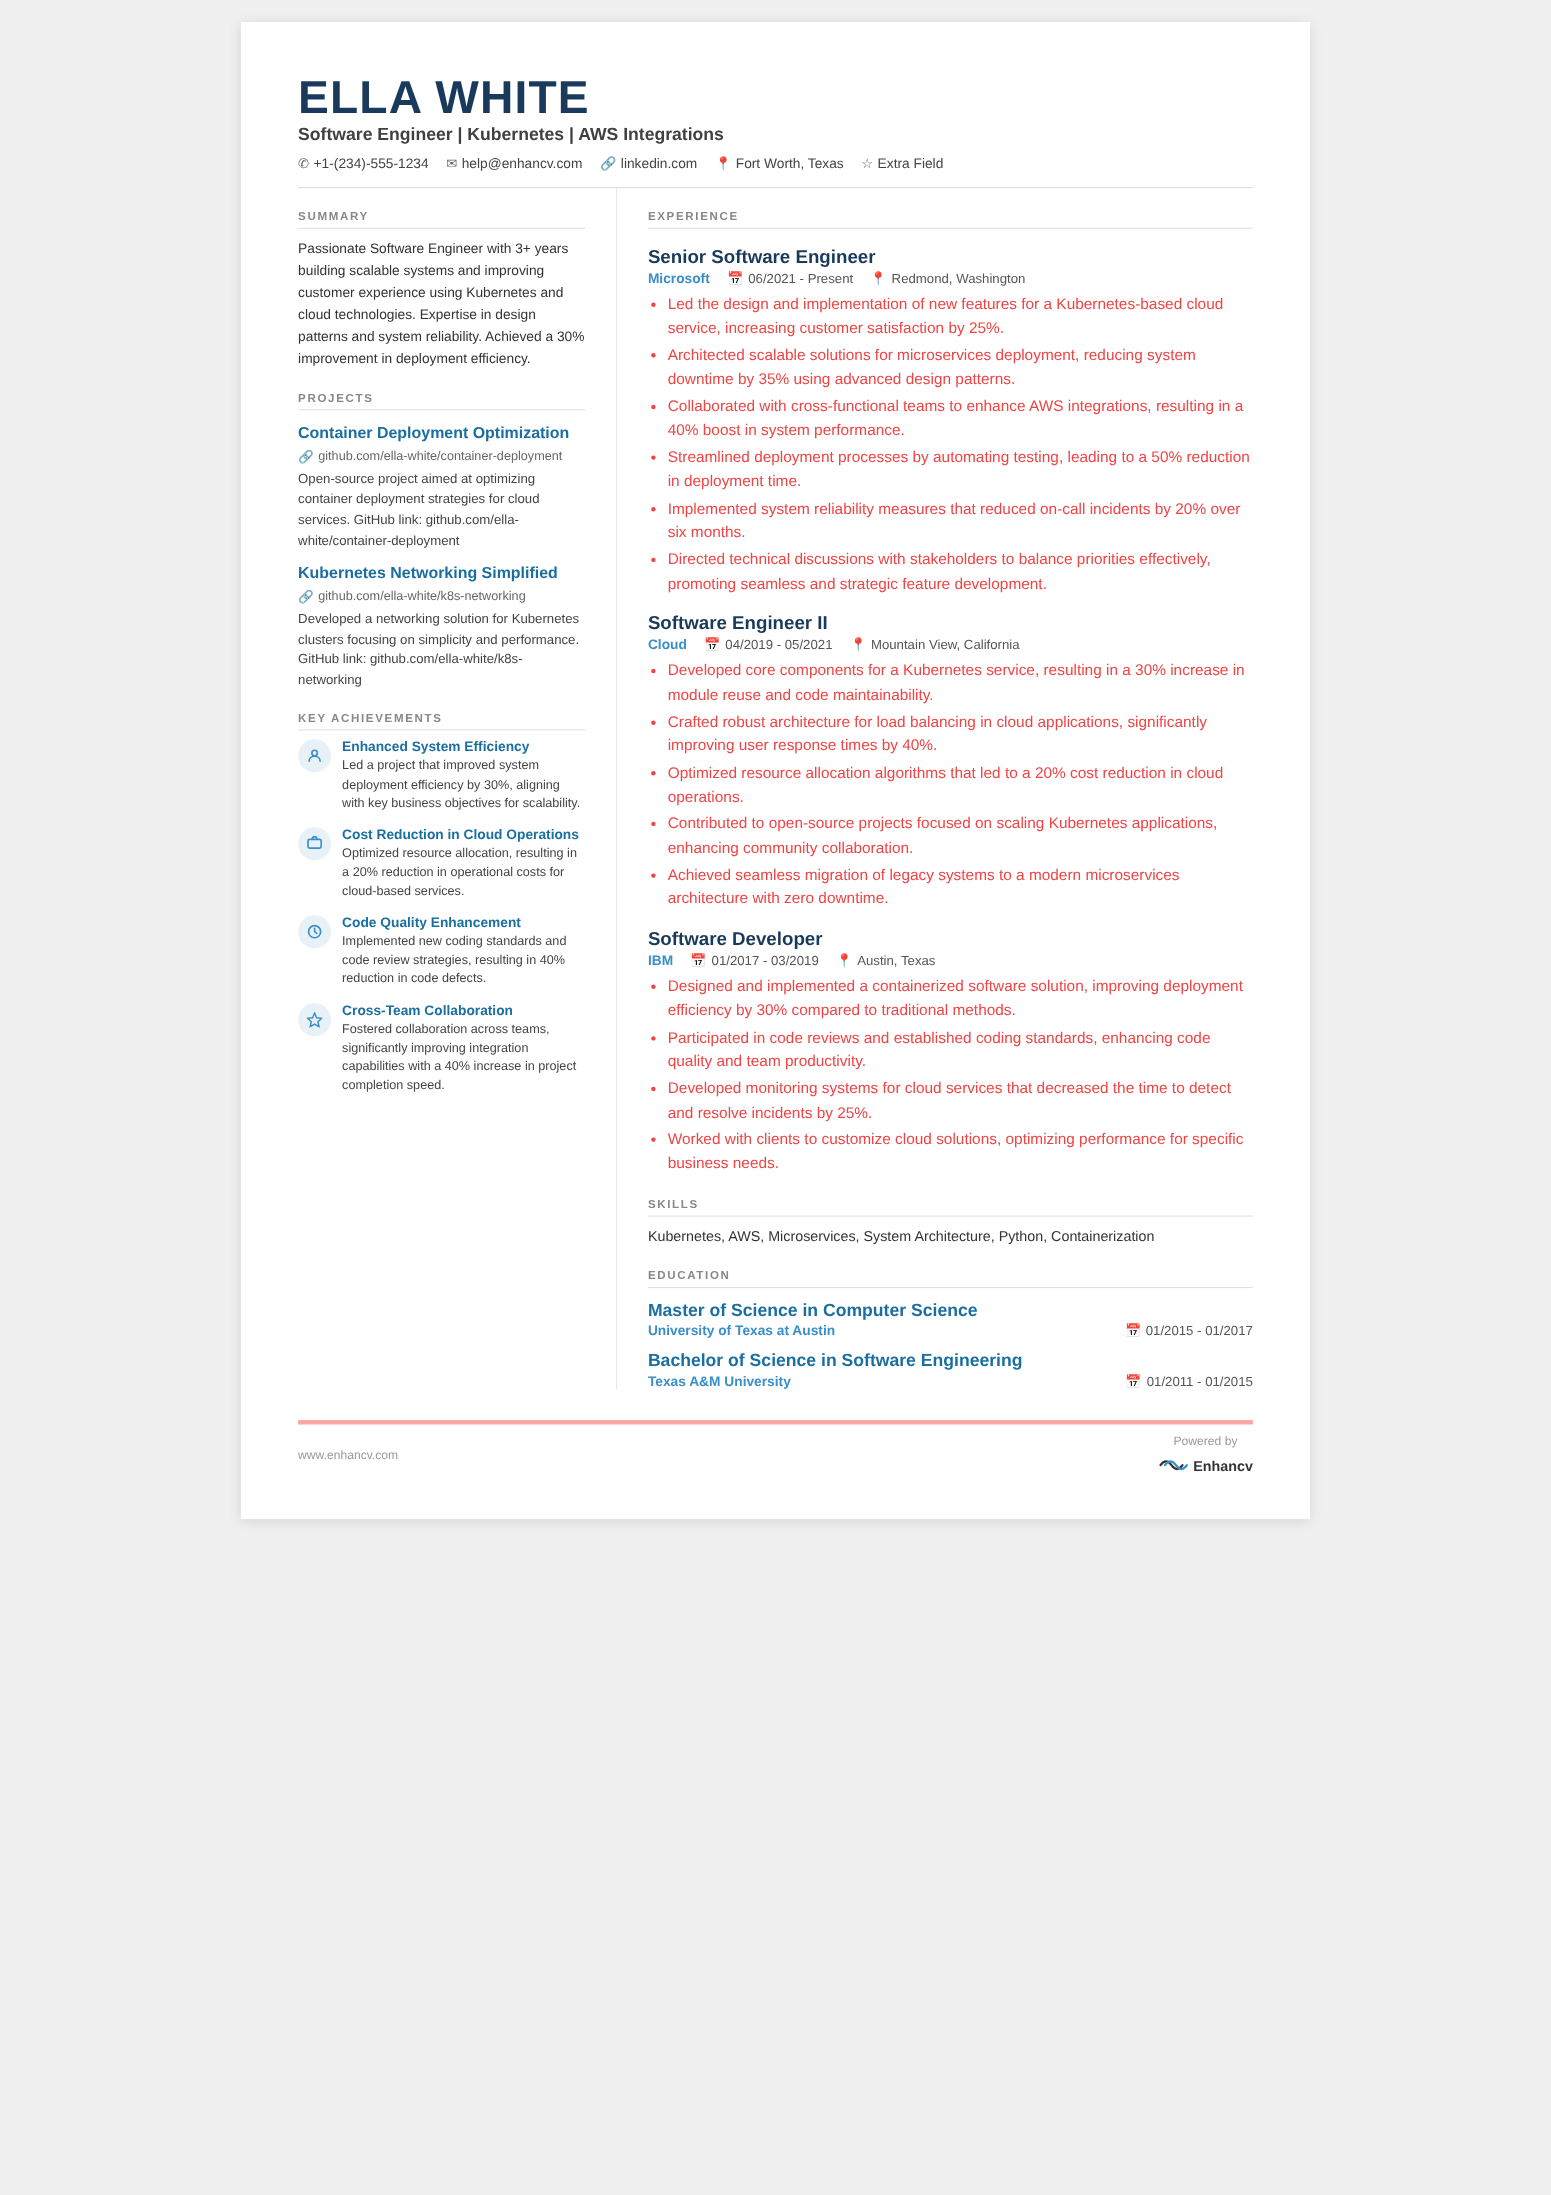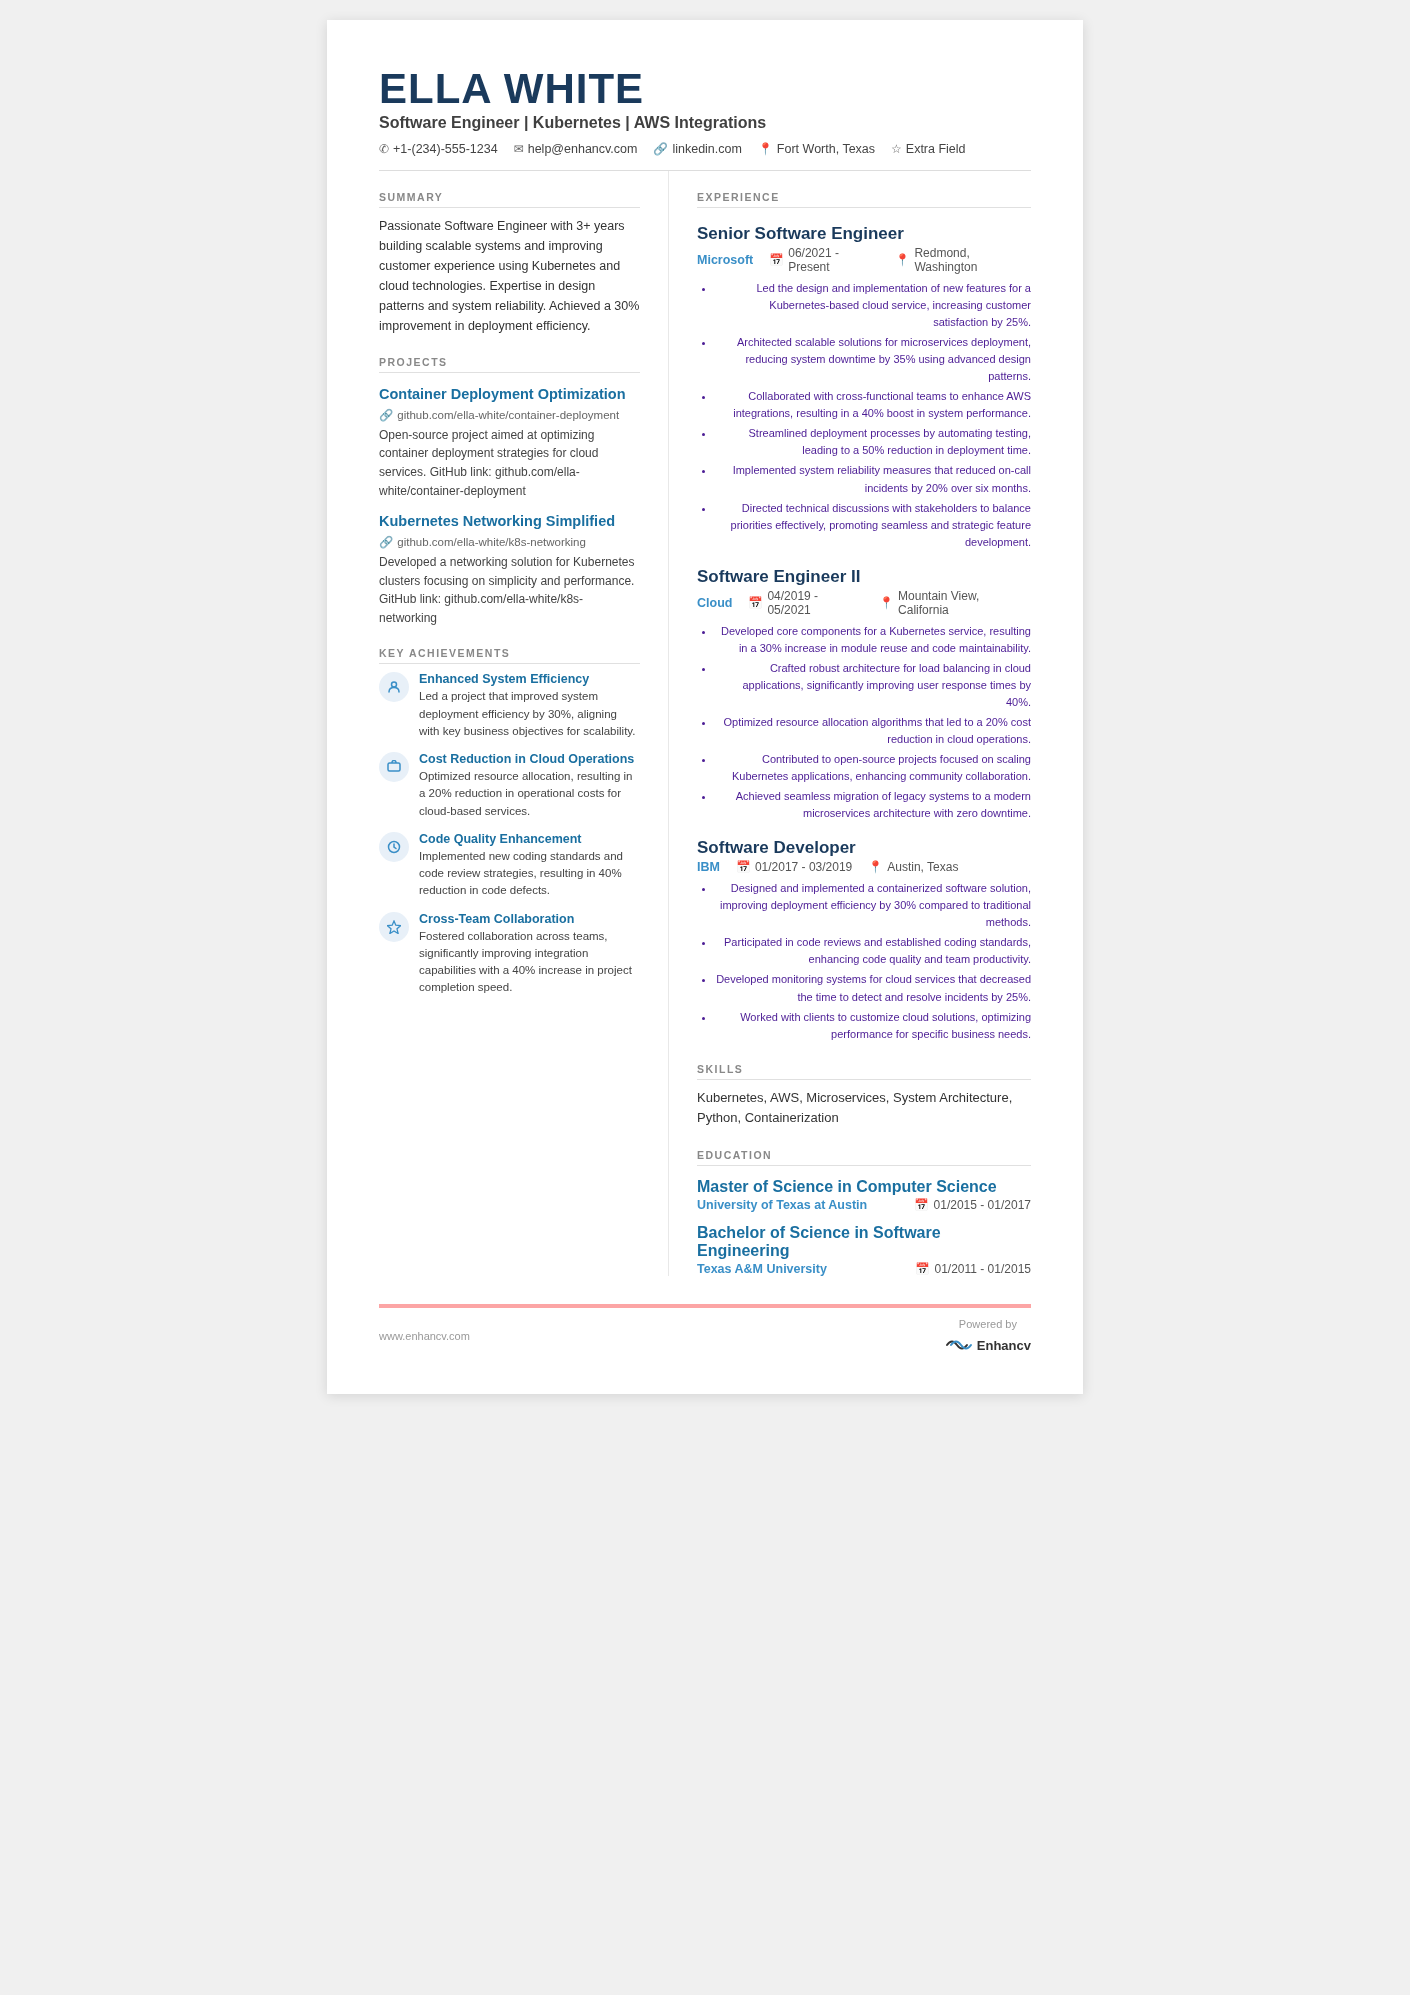--- a/index.html
+++ b/index.html
@@ -4,21 +4,21 @@
   <style>
     * { box-sizing: border-box; margin: 0; padding: 0; }
     body {
       font-family: 'Arial', sans-serif;
       background: #f0f0f0;
       display: flex;
       justify-content: center;
       padding: 20px;
     }
     .resume-wrapper {
-      width: 756px;
+      width: 972px;
       background: #fff;
       padding: 48px 52px 40px 52px;
       box-shadow: 0 2px 12px rgba(0,0,0,0.12);
     }
     
     .header-name {
       font-size: 42px;
       font-weight: 900;
       color: #1a3a5c;
       letter-spacing: 1px;
@@ -169,25 +169,24 @@
       display: flex;
       align-items: center;
       gap: 4px;
     }
     .exp-bullets {
       list-style: disc;
       padding-left: 18px;
       margin-top: 4px;
     }
     .exp-bullets li {
-      font-size: 11px;
-      color: #4c1d95;
+      font-size: 14px;
+      color: #ef4444;
       line-height: 1.55;
       margin-bottom: 3px;
-      text-align: right;
     }
     
     .skills-text {
       font-size: 13px;
       color: #333;
       line-height: 1.6;
     }
     
     .edu-degree {
       font-size: 16px;

